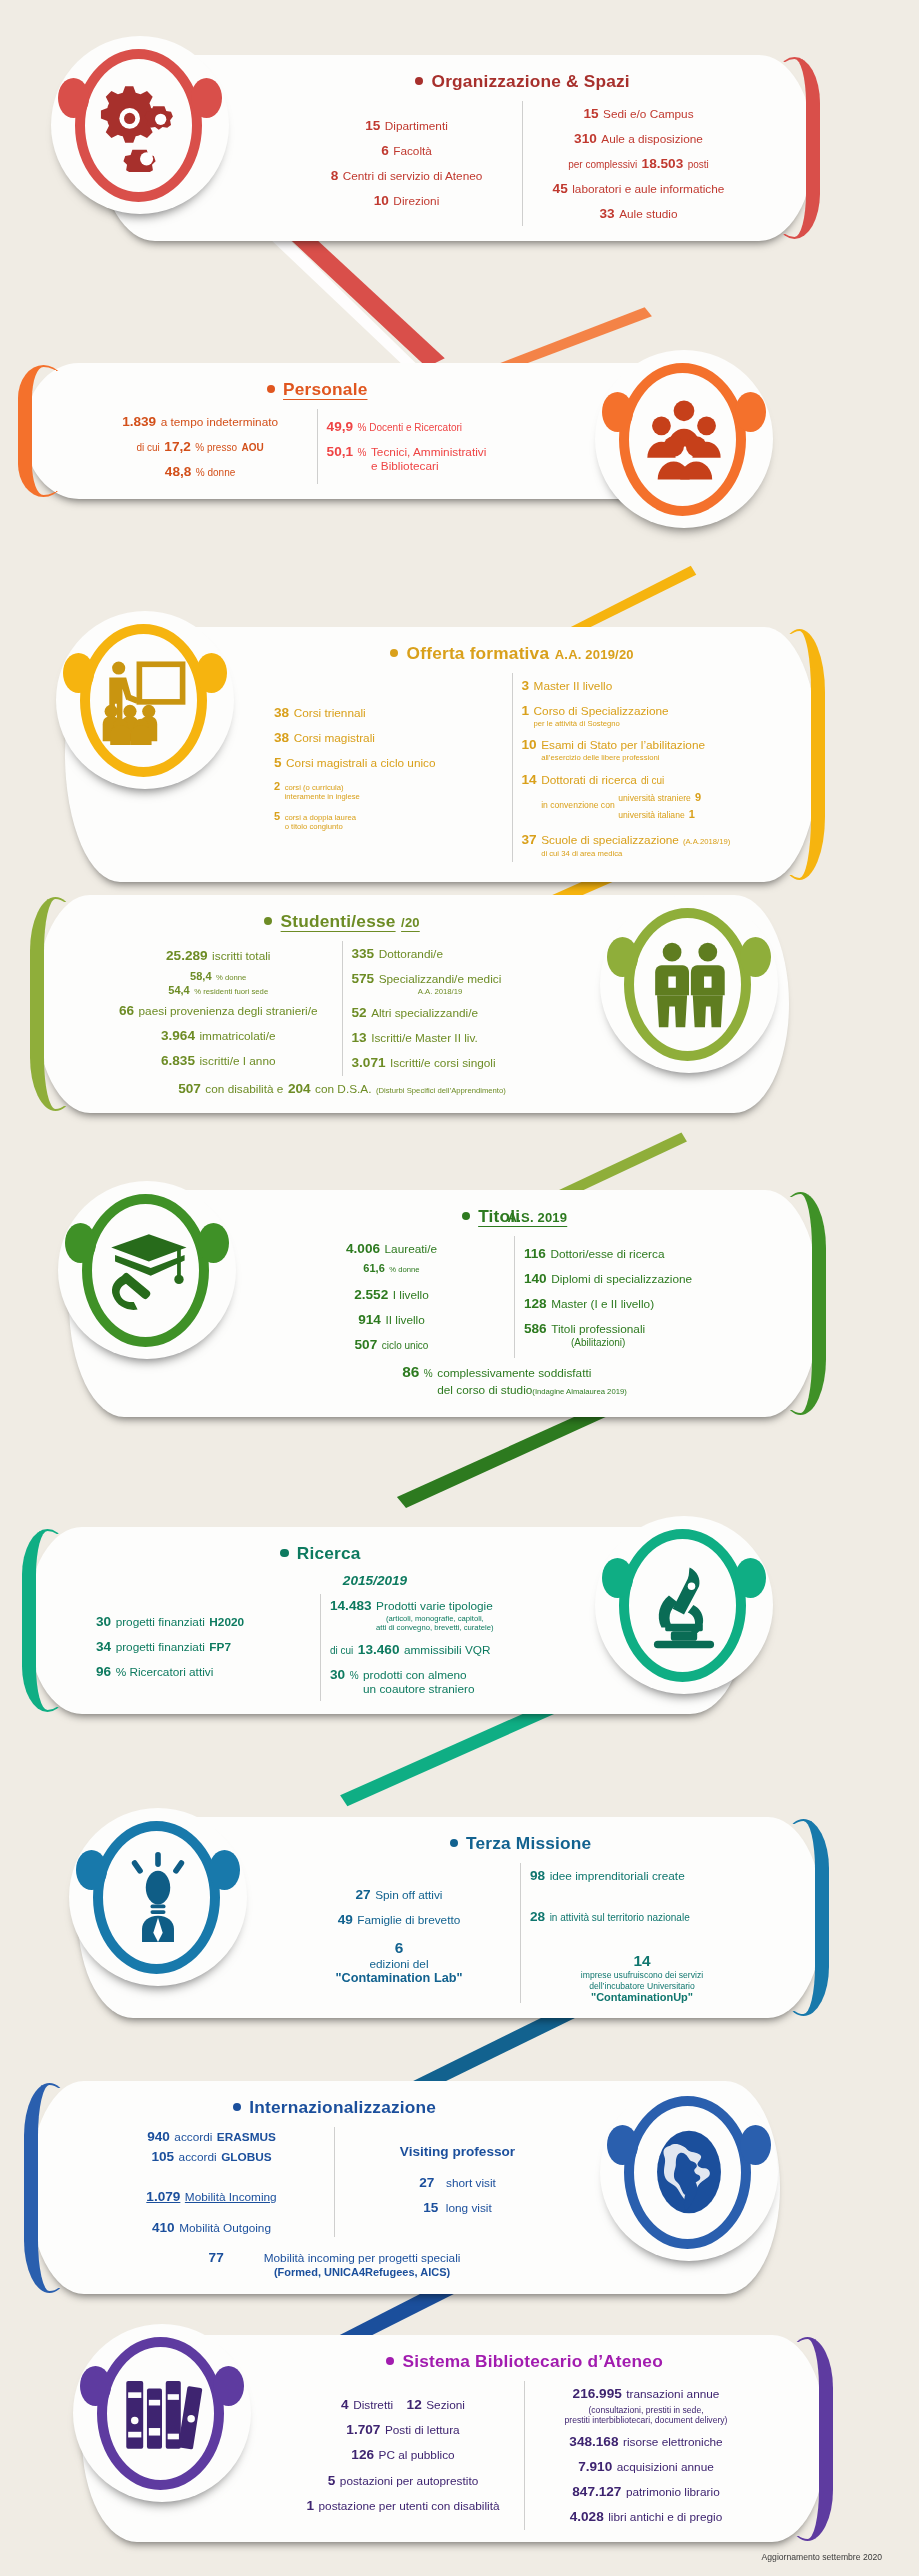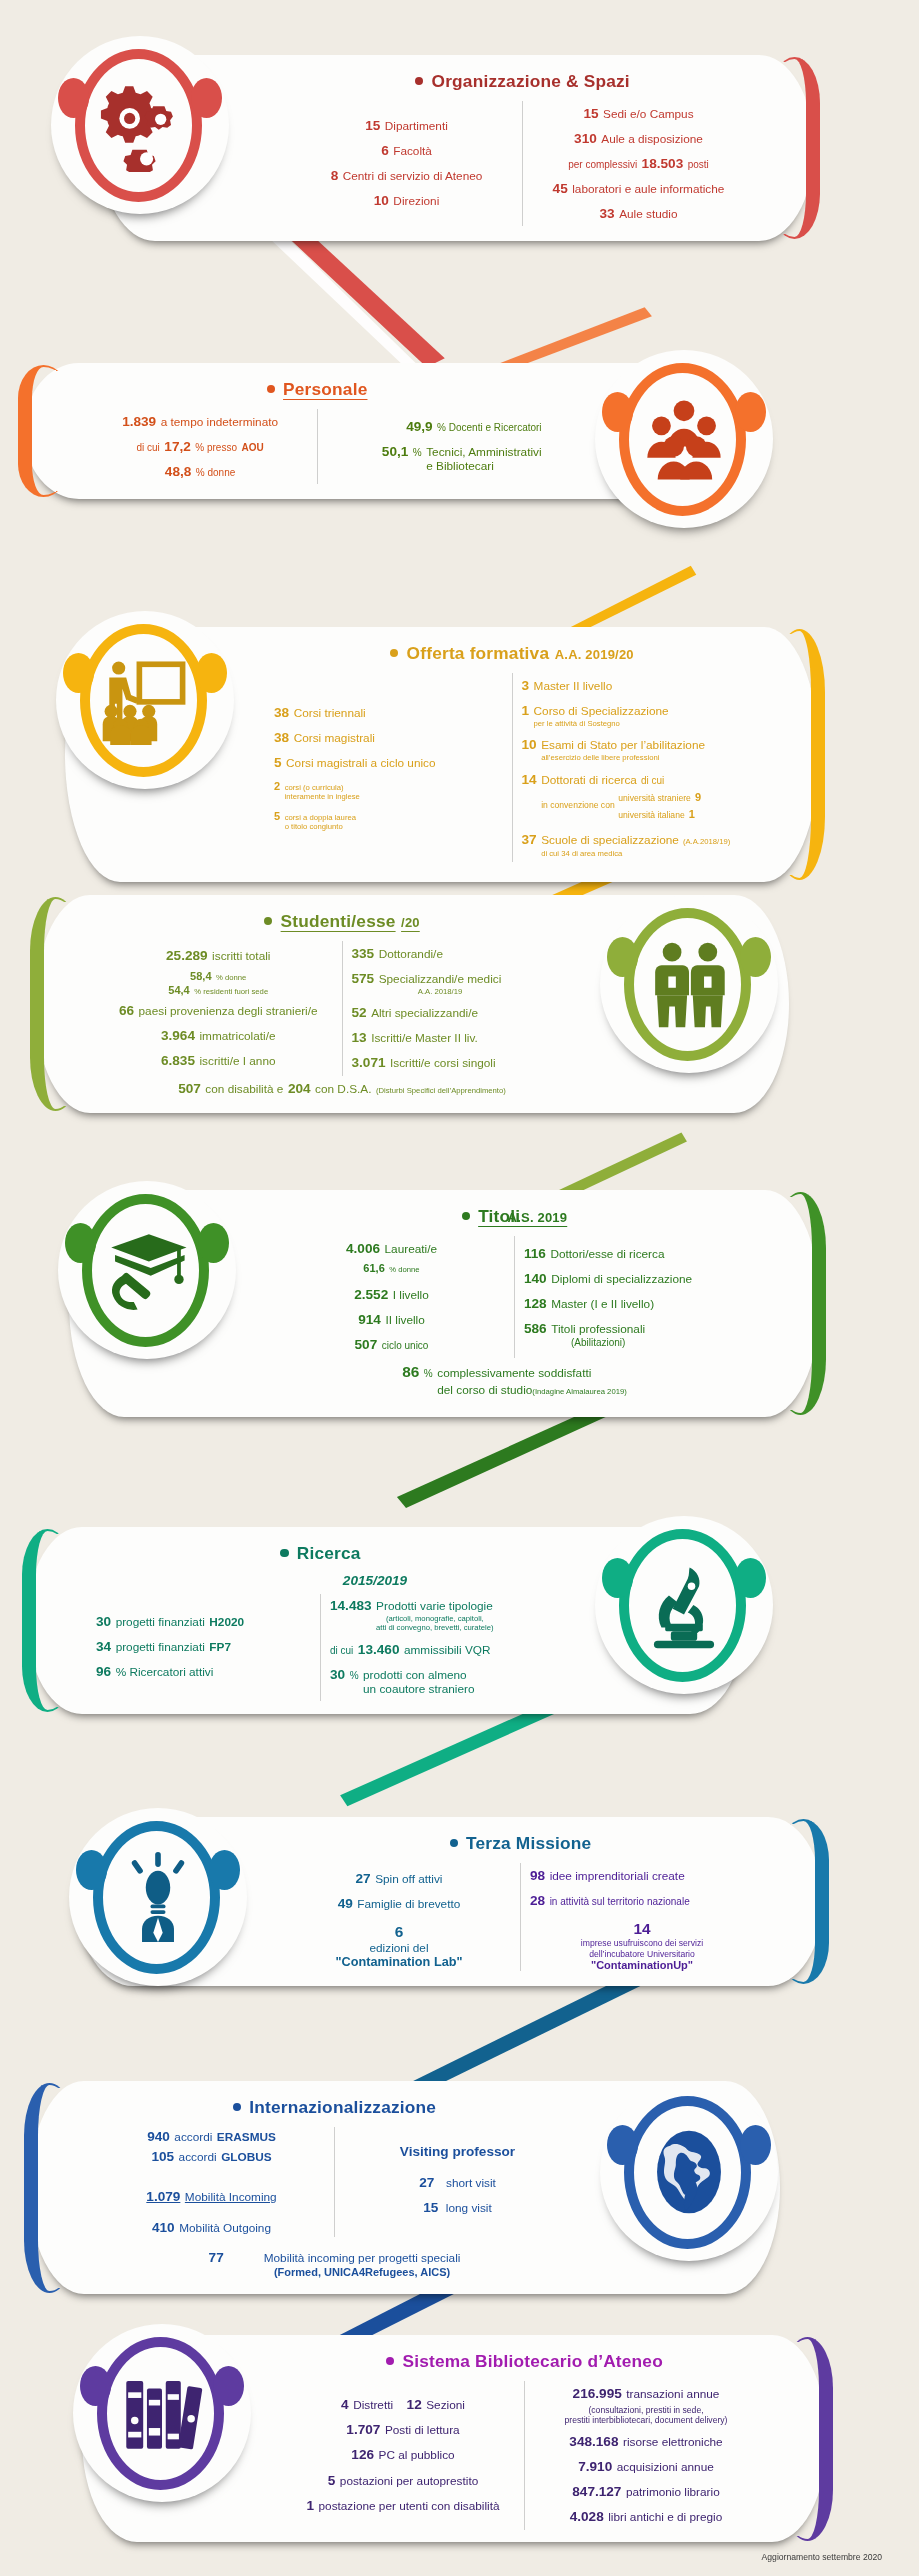--- a/index.html
+++ b/index.html
@@ -288,21 +288,21 @@
               <span class="lbl sm">di cui</span>
               <span class="num">17,2</span>
               <span class="lbl sm">% presso</span>
               <span class="lbl sm b">AOU</span>
             </div>
           <div class="row center">
               <span class="num">48,8</span>
               <span class="lbl sm">% donne</span>
             </div>
         </div>
-        <div class="col" style="color:#4d7c0f;align-items:flex-end;">
+        <div class="col" style="color:#ef4444;">
           <div class="row left">
               <span class="num">49,9</span>
               <span class="lbl sm">% Docenti e Ricercatori</span>
             </div>
           <div class="row left">
               <span class="num">50,1</span>
               <span class="lbl sm">%</span>
             <span class="stack">
                 <span class="lbl">Tecnici, Amministrativi</span>
                 <span class="lbl">e Bibliotecari</span>
@@ -685,21 +685,21 @@
           <div class="row center" style="margin-bottom:11px;">
               <span class="num">49</span>
               <span class="lbl">Famiglie di brevetto</span>
             </div>
           <div class="blockc">
             <div class="num lg">6</div>
             <div class="lbl">edizioni del</div>
             <div class="num" style="font-size:12.7px;">"Contamination Lab"</div>
           </div>
         </div>
-        <div class="col" style="color:#4c1d95;">
+        <div class="col" style="color:#0f766e;gap:16px;">
           <div class="row left">
               <span class="num">98</span>
               <span class="lbl">idee imprenditoriali create</span>
             </div>
           <div class="row left" style="margin-bottom:11px;">
               <span class="num">28</span>
               <span class="lbl sm">in attività sul territorio nazionale</span>
             </div>
           <div class="blockc">
             <div class="num lg">14</div>

